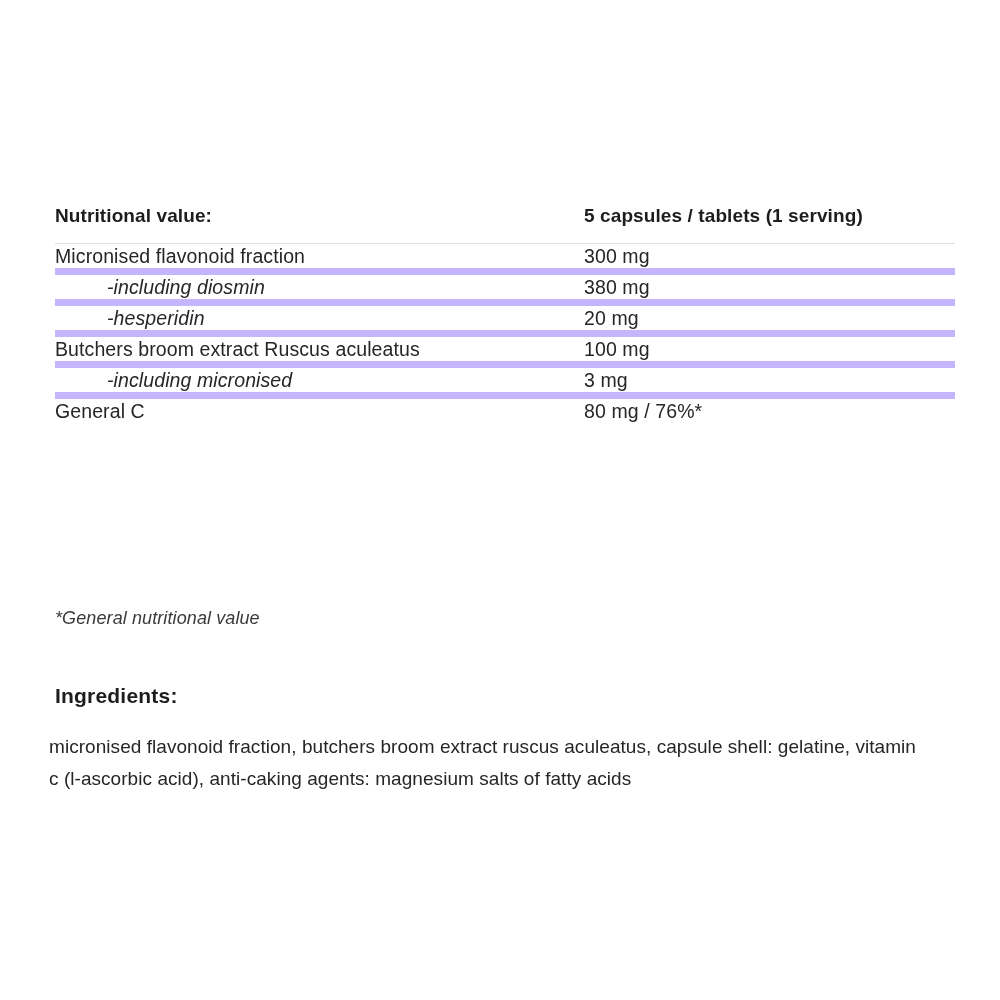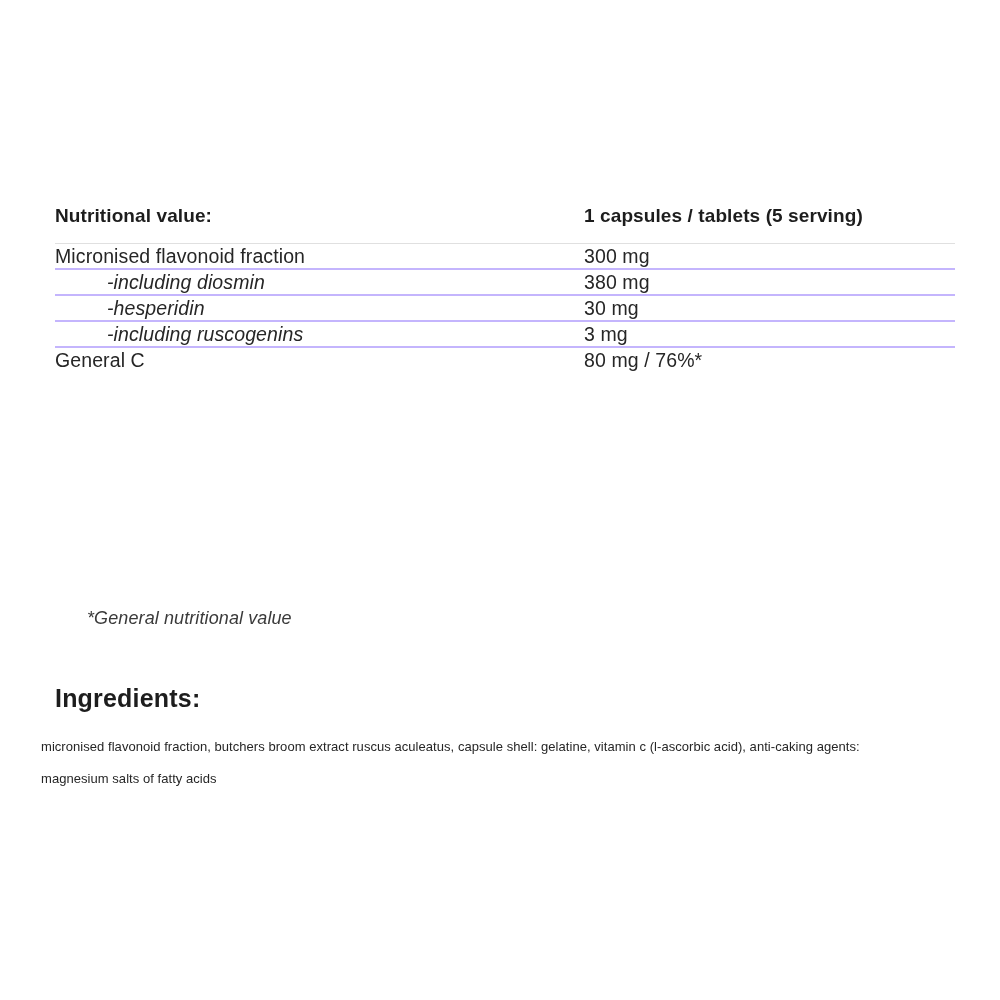--- a/index.html
+++ b/index.html
@@ -28,21 +28,21 @@
     border-collapse: collapse;
     table-layout: fixed;
   }
   .nutrition-table td, .nutrition-table th {
     text-align: left;
     vertical-align: middle;
     padding: 0;
     font-weight: normal;
   }
   .nutrition-table tr {
-    border-bottom: 2px solid #c4b5fd;
+    border-bottom: 7px solid #c4b5fd;
   }
   .nutrition-table tr.head-row {
     border-bottom: 1px solid #e0e0e0;
   }
   .nutrition-table tr.last-row {
     border-bottom: none;
   }
   .col-name {
     width: 515px;
   }
@@ -71,67 +71,70 @@
     font-style: italic;
   }
   .footnote {
     position: absolute;
     left: 55px;
     top: 608px;
     font-size: 18px;
     font-style: italic;
     color: #3a3a3a;
     letter-spacing: 0.1px;
-    margin-left: 32px;
   }
   .section-title {
     position: absolute;
     left: 55px;
     top: 684px;
-    font-size: 25px;
+    font-size: 21px;
     font-weight: bold;
     color: #1d1d1d;
     letter-spacing: 0.2px;
   }
   .ingredients-text {
     position: absolute;
-    left: 41px;
+    left: 49px;
     top: 731px;
     width: 870px;
-    font-size: 13px;
+    font-size: 19px;
     line-height: 32px;
     color: #262626;
     letter-spacing: 0.05px;
   }
 </style>
 </head>
 <body>
 
 <div class="page">
 
   <table class="nutrition-table">
     <tbody>
       <tr class="head-row">
         <th class="cell head col-name">Nutritional value:</th>
-        <th class="cell head value col-value">1 capsules / tablets (5 serving)</th>
+        <th class="cell head value col-value">5 capsules / tablets (1 serving)</th>
       </tr>
       <tr>
         <td class="cell col-name">Micronised flavonoid fraction</td>
         <td class="cell value col-value">300 mg</td>
       </tr>
       <tr>
         <td class="cell col-name indent">-including diosmin</td>
         <td class="cell value col-value">380 mg</td>
       </tr>
       <tr>
         <td class="cell col-name indent">-hesperidin</td>
-        <td class="cell value col-value">30 mg</td>
+        <td class="cell value col-value">20 mg</td>
       </tr>
       <tr>
-        <td class="cell col-name indent">-including ruscogenins</td>
+        <td class="cell col-name">Butchers broom extract Ruscus aculeatus</td>
+        <td class="cell value col-value">100 mg</td>
+      </tr>
+      <tr>
+        <td class="cell col-name indent">-including micronised</td>
         <td class="cell value col-value">3 mg</td>
       </tr>
       <tr class="last-row">
         <td class="cell col-name">General C</td>
         <td class="cell value col-value">80 mg / 76%*</td>
       </tr>
     </tbody>
   </table>
 
   <div class="footnote">*General nutritional value</div>

